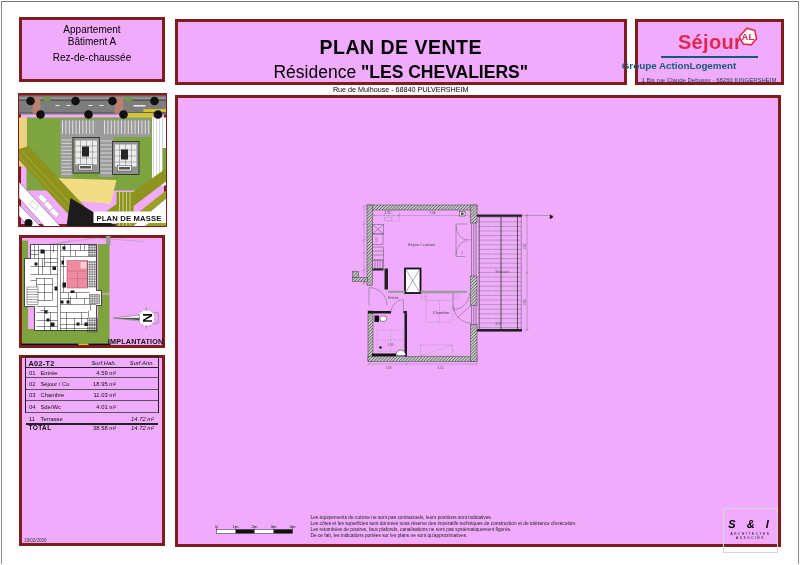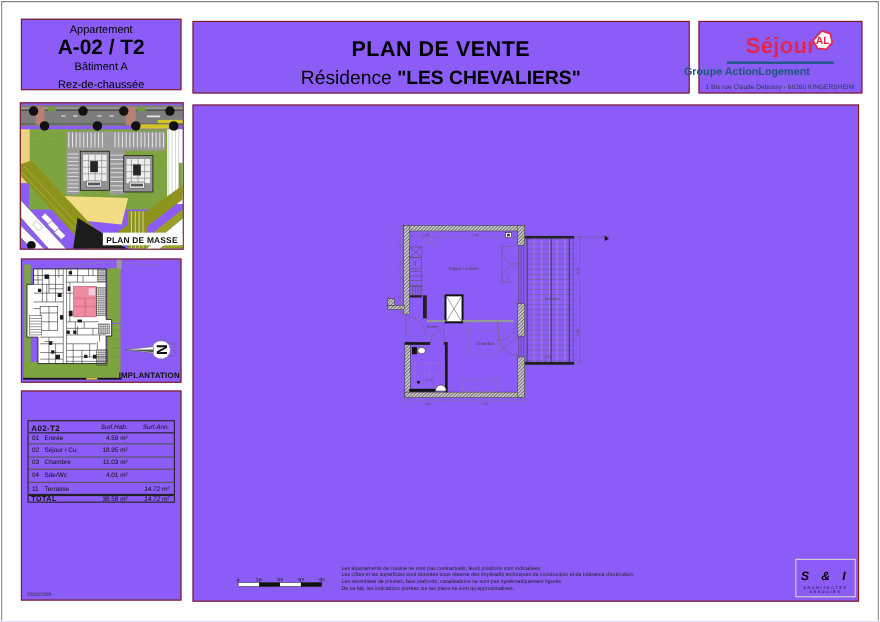--- a/index.html
+++ b/index.html
@@ -1,28 +1,27 @@
 <!DOCTYPE html>
 <html><head>
 <meta charset="utf-8">
 <style>
 *{margin:0;padding:0;box-sizing:border-box}
 html,body{width:800px;height:565px;background:#fff;font-family:"Liberation Sans",sans-serif;overflow:hidden}
 .abs{position:absolute}
 body{position:relative}
-.box{position:absolute;border:1px solid #7f1d1d;background:#8b5cf6}
+.box{position:absolute;border:3px solid #7f1d1d;background:#f0abfc}
 </style>
 </head>
 <body>
 
 <div class="abs" style="left:1px;top:1px;width:798px;height:563px;border-left:1px solid #888;border-top:1px solid #777;border-right:1px solid #888"></div>
 
 <div class="box" style="left:19px;top:17px;width:146px;height:65px;text-align:center">
 <div style="font-size:10px;margin-top:3.5px">Appartement</div>
-<div style="font-size:19px;font-weight:bold;margin-top:0px">A-02 / T2</div>
 <div style="font-size:10px;margin-top:1px">Bâtiment A</div>
 <div style="font-size:10px;margin-top:5px">Rez-de-chaussée</div>
 </div>
 
 <div class="box" style="left:17.5px;top:93px;width:149.5px;height:134px"></div>
 <svg class="abs" style="left:18.5px;top:94px" width="147.5" height="132" viewBox="18.5 94 147.5 132">
 
 <rect x="18.5" y="95.5" width="147.5" height="19" fill="#7d7d7d"></rect>
 <line x1="18.5" y1="98.2" x2="166" y2="98.2" stroke="#b9b9b9" stroke-width="0.7"></line>
 <line x1="18.5" y1="112.8" x2="166" y2="112.8" stroke="#4a4a4a" stroke-width="0.7"></line>
@@ -348,33 +347,34 @@
 <text x="146.2" y="318" transform="rotate(-90 146 317.5)" font-size="13.5" font-weight="bold" fill="#0a0a0a" text-anchor="middle" dominant-baseline="central" font-family="Liberation Sans,sans-serif">N</text>
 </g>
 <text x="163" y="343.2" font-size="7.2" font-weight="bold" fill="#111" text-anchor="end" font-family="Liberation Sans,sans-serif" letter-spacing="0.2">IMPLANTATION</text>
 </svg>
 
 <div class="box" style="left:18.5px;top:354.5px;width:146.5px;height:191.5px"></div>
 
 <div class="box" style="left:174.5px;top:18.5px;width:452.5px;height:66px;text-align:center">
 <div style="font-size:19.5px;font-weight:bold;margin-top:14px;letter-spacing:0.5px">PLAN DE VENTE</div>
 <div style="font-size:17.5px;margin-top:3px">Résidence <b>"LES CHEVALIERS"</b></div>
+<div style="font-size:7.2px;margin-top:2.5px">Rue de Mulhouse - 68840 PULVERSHEIM</div>
 </div>
 
 <div class="box" style="left:634.5px;top:18.5px;width:149px;height:66.5px"></div>
 <div class="abs" style="left:660px;top:31px;width:100px;text-align:center;color:#e2264d;font-size:20px;font-weight:bold;letter-spacing:0.3px">Séjour</div>
 <svg class="abs" style="left:737px;top:27px" width="22" height="23" viewBox="0 0 22 23">
 <path d="M10.0 1.2 L17.8 3.6 L19.6 11.6 L14.2 17.8 L6.2 17.0 L2.2 9.8 Z" fill="#fff" stroke="#e2264d" stroke-width="1.6"></path>
 <text x="10.9" y="13.2" font-size="9.5" font-weight="bold" fill="#e2264d" text-anchor="middle" font-family="Liberation Sans,sans-serif">AL</text>
 </svg>
 <div class="abs" style="left:661px;top:56.2px;width:97px;height:1.6px;background:#185a78"></div>
 <div class="abs" style="left:604px;top:59.5px;width:150px;text-align:center;color:#185a78;font-size:9.8px;font-weight:bold">Groupe ActionLogement</div>
 <div class="abs" style="left:634px;top:76.5px;width:150px;text-align:center;color:#2a3a55;font-size:6px">1 Bis rue Claude Debussy - 68260 KINGERSHEIM</div>
 
-<div class="abs" style="left:24.5px;top:382px;width:134.5px;height:75px;border:1px solid #222;font-size:5.8px;color:#111">
+<div class="abs" style="left:24.5px;top:356px;width:134.5px;height:57px;border:1px solid #222;font-size:5.8px;color:#111">
 <div class="abs" style="left:3px;top:1.5px;font-size:7.3px;font-weight:bold;letter-spacing:0.3px">A02-T2</div>
 <div class="abs" style="right:42px;top:2.5px;font-style:italic">Surf.Hab.</div>
 <div class="abs" style="right:4px;top:2.5px;font-style:italic">Surf.Ann.</div>
 <div class="abs" style="left:0;top:9.5px;width:100%;height:1.4px;background:#222"></div>
 <div class="abs" style="left:3.5px;top:12.5px">01</div>
     <div class="abs" style="left:15px;top:12.5px">Entrée</div>
     <div class="abs" style="right:42px;top:12.5px">4.59 m²</div>
 <div class="abs" style="left:0;top:20px;width:100%;height:0.6px;background:#555"></div>
 <div class="abs" style="left:3.5px;top:23.5px">02</div>
     <div class="abs" style="left:15px;top:23.5px">Séjour / Cu</div>
@@ -606,19 +606,19 @@
 <rect x="273" y="529.5" width="19" height="3.8" fill="#111"></rect>
 </svg>
 
 <div class="abs" style="left:310.5px;top:514.8px;font-size:4.8px;line-height:6.2px;color:#222">
 Les équipements de cuisine ne sont pas contractuels, leurs positions sont indicatives.<br>
 Les côtes et les superficies sont données sous réserve des impératifs techniques de construction et de tolérance d'exécution.<br>
 Les retombées de poutres, faux plafonds, canalisations ne sont pas systématiquement figurés.<br>
 De ce fait, les indications portées sur les plans ne sont qu'approximatives.
 </div>
 
-<div class="abs" style="left:723px;top:508px;width:55px;height:35px;border:0.5px solid #d5d5d5;text-align:center">
+<div class="abs" style="left:723px;top:508px;width:55px;height:45px;border:0.5px solid #d5d5d5;text-align:center">
 <div style="font-size:11px;font-weight:bold;font-style:italic;letter-spacing:4px;margin-top:9px">S &amp; I</div>
 <div style="font-size:3.2px;letter-spacing:1.6px;margin-top:1.5px">ARCHITECTES</div>
 <div style="font-size:3.2px;letter-spacing:1.6px;margin-top:0.5px">ASSOCIÉS</div>
 </div>
 
 <div class="abs" style="left:24px;top:537.5px;font-size:4.5px;color:#333">19/02/2009</div>
 
 </body></html>

